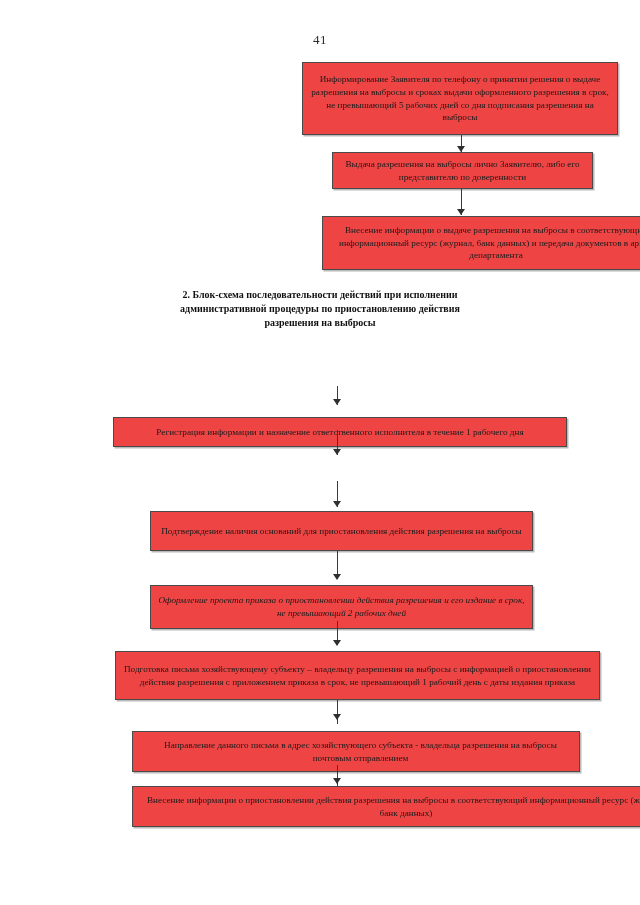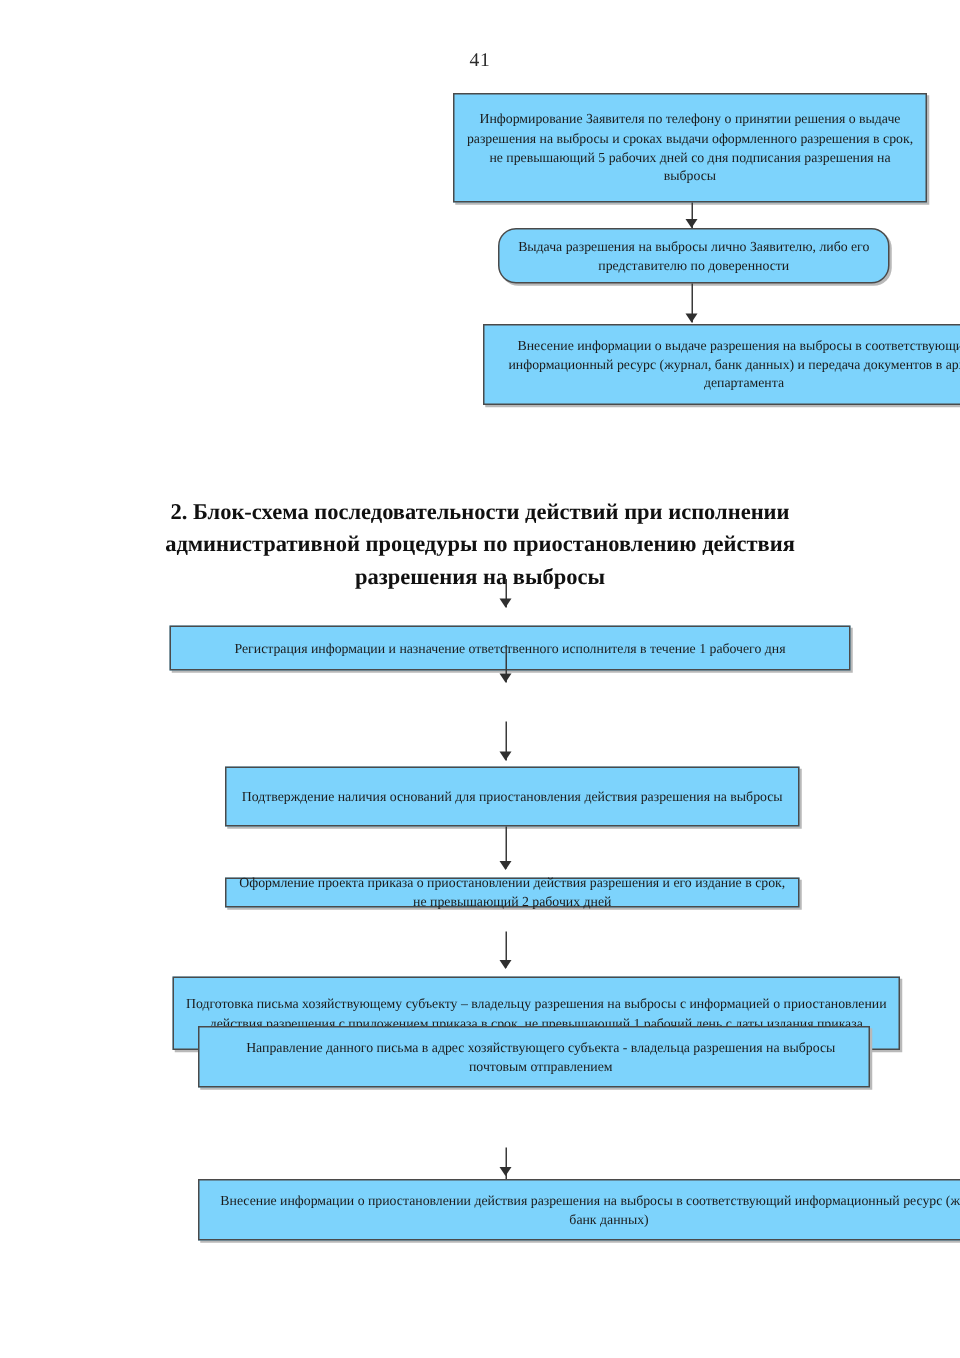--- a/index.html
+++ b/index.html
@@ -30,21 +30,21 @@
     font-size: 13px;
     color: #2b2b2b;
     letter-spacing: 0.5px;
   }
 
   
   .node {
     position: absolute;
     box-sizing: border-box;
     border: 1px solid #4a4a4a;
-    background: #7dd3fc;
+    background: #ef4444;
     box-shadow: 1.5px 1.5px 0 0 #b9b9b9;
     display: flex;
     align-items: center;
     justify-content: center;
     text-align: center;
     padding: 2px 6px;
     font-size: 9.2px;
     line-height: 1.38;
     color: #1b1b1b;
   }
@@ -69,42 +69,41 @@
   }
 
   
   .section-title {
     position: absolute;
     left: 60px;
     width: 520px;
     top: 288px;
     text-align: center;
     font-weight: bold;
-    font-size: 15px;
+    font-size: 10px;
     line-height: 1.42;
     color: #101010;
-    margin-top: 44px;
   }
   .section-title .tline { display: block; }
 </style>
 </head>
 <body>
 
 <div class="page">
 
   <div class="page-number">41</div>
 
   <div class="node" style="left:302px; top:62px; width:316px; height:73px;">
     <span>Информирование Заявителя по телефону о принятии решения о выдаче разрешения на выбросы и сроках выдачи оформленного разрешения в срок, не превышающий 5 рабочих дней со дня подписания разрешения на выбросы</span>
   </div>
 
   <div class="conn" style="left:461px; top:135px; height:17px;"></div>
   <div class="arrowhead" style="left:456.5px; top:146px;"></div>
 
-  <div class="node" style="left:332px; top:152px; width:261px; height:37px;border-radius:12px;">
+  <div class="node" style="left:332px; top:152px; width:261px; height:37px;">
     <span>Выдача разрешения на выбросы лично Заявителю, либо его представителю по доверенности</span>
   </div>
 
   <div class="conn" style="left:461px; top:189px; height:26px;"></div>
   <div class="arrowhead" style="left:456.5px; top:209px;"></div>
 
   <div class="node" style="left:322px; top:216px; width:348px; height:54px;">
     <span>Внесение информации о выдаче разрешения на выбросы в соответствующий информационный ресурс (журнал, банк данных) и передача документов в архив департамента</span>
   </div>
 
@@ -129,35 +128,35 @@
   <div class="conn" style="left:337px; top:481px; height:26px;"></div>
   <div class="arrowhead" style="left:332.5px; top:501px;"></div>
 
   <div class="node" style="left:150px; top:511px; width:383px; height:40px;">
     <span>Подтверждение наличия оснований для приостановления действия разрешения на выбросы</span>
   </div>
 
   <div class="conn" style="left:337px; top:551px; height:28px;"></div>
   <div class="arrowhead" style="left:332.5px; top:574px;"></div>
 
-  <div class="node" style="left:150px; top:585px; width:383px; height:20px;">
+  <div class="node" style="left:150px; top:585px; width:383px; height:44px;font-style:italic;">
     <span>Оформление проекта приказа о приостановлении действия разрешения и его издание в срок, не превышающий 2 рабочих дней</span>
   </div>
 
   <div class="conn" style="left:337px; top:621px; height:24px;"></div>
   <div class="arrowhead" style="left:332.5px; top:640px;"></div>
 
   <div class="node" style="left:115px; top:651px; width:485px; height:49px;">
     <span>Подготовка письма хозяйствующему субъекту – владельцу разрешения на выбросы с информацией о приостановлении действия разрешения с приложением приказа в срок, не превышающий 1 рабочий день с даты издания приказа</span>
   </div>
 
   <div class="conn" style="left:337px; top:700px; height:24px;"></div>
   <div class="arrowhead" style="left:332.5px; top:714px;"></div>
 
-  <div class="node" style="left:132px; top:684px; width:448px; height:41px;padding-left:15px;">
+  <div class="node" style="left:132px; top:731px; width:448px; height:41px;padding-left:15px;">
     <span>Направление данного письма  в адрес хозяйствующего субъекта - владельца разрешения на выбросы почтовым отправлением</span>
   </div>
 
   <div class="conn" style="left:337px; top:765px; height:22px;"></div>
   <div class="arrowhead" style="left:332.5px; top:778px;"></div>
 
   <div class="node" style="left:132px; top:786px; width:548px; height:41px;">
     <span>Внесение информации о приостановлении действия разрешения на выбросы в соответствующий информационный ресурс (журнал, банк данных)</span>
   </div>
 

